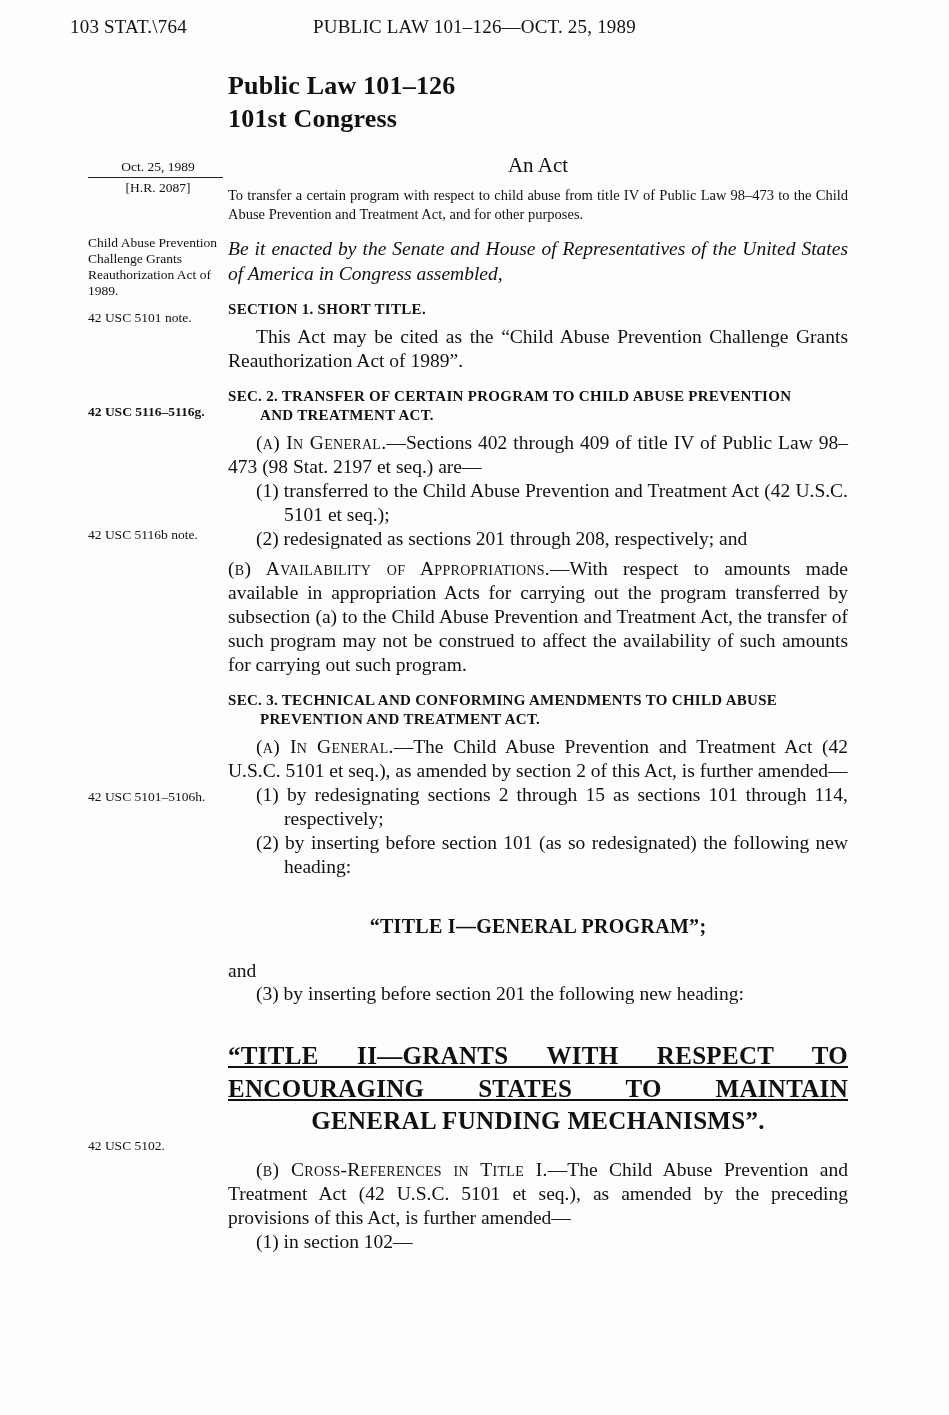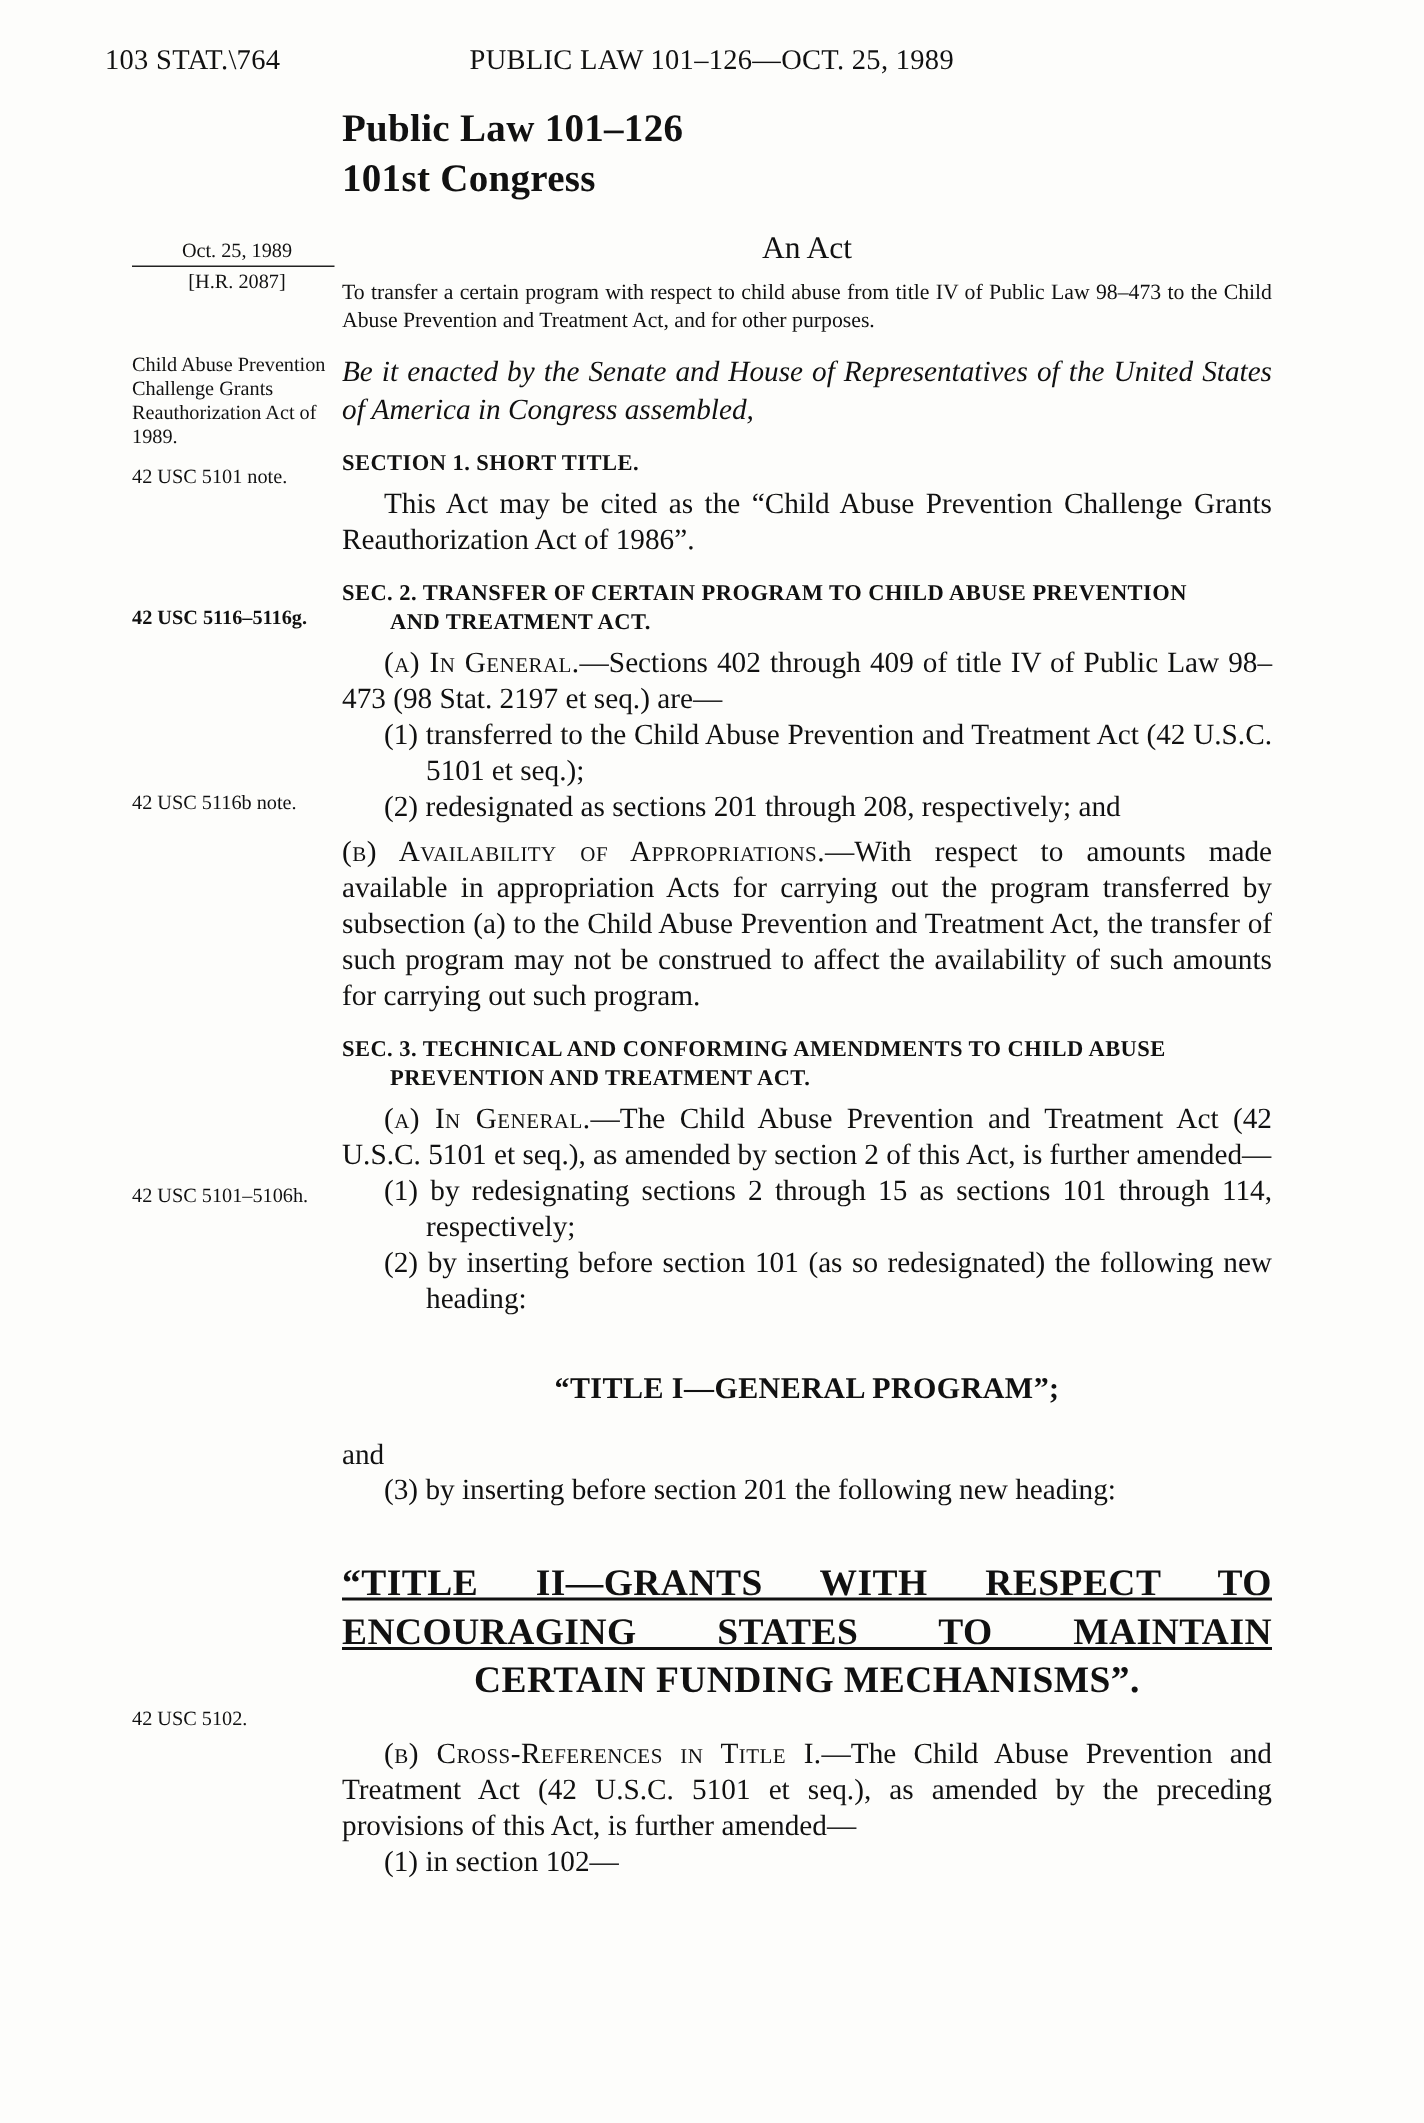--- a/index.html
+++ b/index.html
@@ -18,21 +18,21 @@
   .page {
     position: relative;
     width: 949px;
     height: 1415px;
     background: #fdfdfb;
   }
 
   
   .runhead {
     position: absolute;
-    top: 30px;
+    top: 16px;
     left: 0;
     width: 806px;
     height: 26px;
   }
   .runhead .stat {
     position: absolute;
     left: 70px;
     top: 0;
     font-size: 19px;
     letter-spacing: 0.2px;
@@ -172,21 +172,21 @@
   <div class="maincol" style="top:70px;">
     <h1 class="acttitle">
       <span>Public Law 101–126</span><br>
       <span>101st Congress</span>
     </h1>
     <div class="anact">An Act</div>
     <div class="preamble-small">To transfer a certain program with respect to child abuse from title IV of Public Law 98–473 to the Child Abuse Prevention and Treatment Act, and for other purposes.</div>
     <div class="enacting">Be it enacted by the Senate and House of Representatives of the United States of America in Congress assembled,</div>
 
     <div class="sechead">SECTION 1. SHORT TITLE.</div>
-    <p class="body first">This Act may be cited as the “Child Abuse Prevention Challenge Grants Reauthorization Act of 1986”.</p>
+    <p class="body first">This Act may be cited as the “Child Abuse Prevention Challenge Grants Reauthorization Act of 1989”.</p>
 
     <div class="sechead">
       <span>SEC. 2. TRANSFER OF CERTAIN PROGRAM TO CHILD ABUSE PREVENTION</span>
       <span class="cont">AND TREATMENT ACT.</span>
     </div>
     <p class="body first"><span class="sc">(a) In General.</span><span>—Sections 402 through 409 of title IV of Public Law 98–473 (98 Stat. 2197 et seq.) are—</span></p>
     <p class="ind1">(1) transferred to the Child Abuse Prevention and Treatment Act (42 U.S.C. 5101 et seq.);</p>
     <p class="ind1">(2) redesignated as sections 201 through 208, respectively; and</p>
     <p class="body"><span class="sc">(b) Availability of Appropriations.</span><span>—With respect to amounts made available in appropriation Acts for carrying out the program transferred by subsection (a) to the Child Abuse Prevention and Treatment Act, the transfer of such program may not be construed to affect the availability of such amounts for carrying out such program.</span></p>
 
@@ -199,21 +199,21 @@
     <p class="ind1">(2) by inserting before section 101 (as so redesignated) the following new heading:</p>
 
     <div class="title-q1">“TITLE I—GENERAL PROGRAM”;</div>
 
     <p class="plain-and">and</p>
     <p class="ind1">(3) by inserting before section 201 the following new heading:</p>
 
     <div class="title-q2">
       <span class="l">“TITLE II—GRANTS WITH RESPECT TO</span>
       <span class="l">ENCOURAGING STATES TO MAINTAIN</span>
-      <span class="lastline">CERTAIN FUNDING MECHANISMS”.</span>
+      <span class="lastline">GENERAL FUNDING MECHANISMS”.</span>
     </div>
 
     <p class="body first" style="margin-top:20px;"><span class="sc">(b) Cross-References in Title I.</span><span>—The Child Abuse Prevention and Treatment Act (42 U.S.C. 5101 et seq.), as amended by the preceding provisions of this Act, is further amended—</span></p>
     <p class="ind1">(1) in section 102—</p>
   </div>
 
   <div class="sidecol" style="top:159px;">
     <div class="side-center">Oct. 25, 1989</div>
     <div class="rule"></div>
     <div class="side-center">[H.R. 2087]</div>

